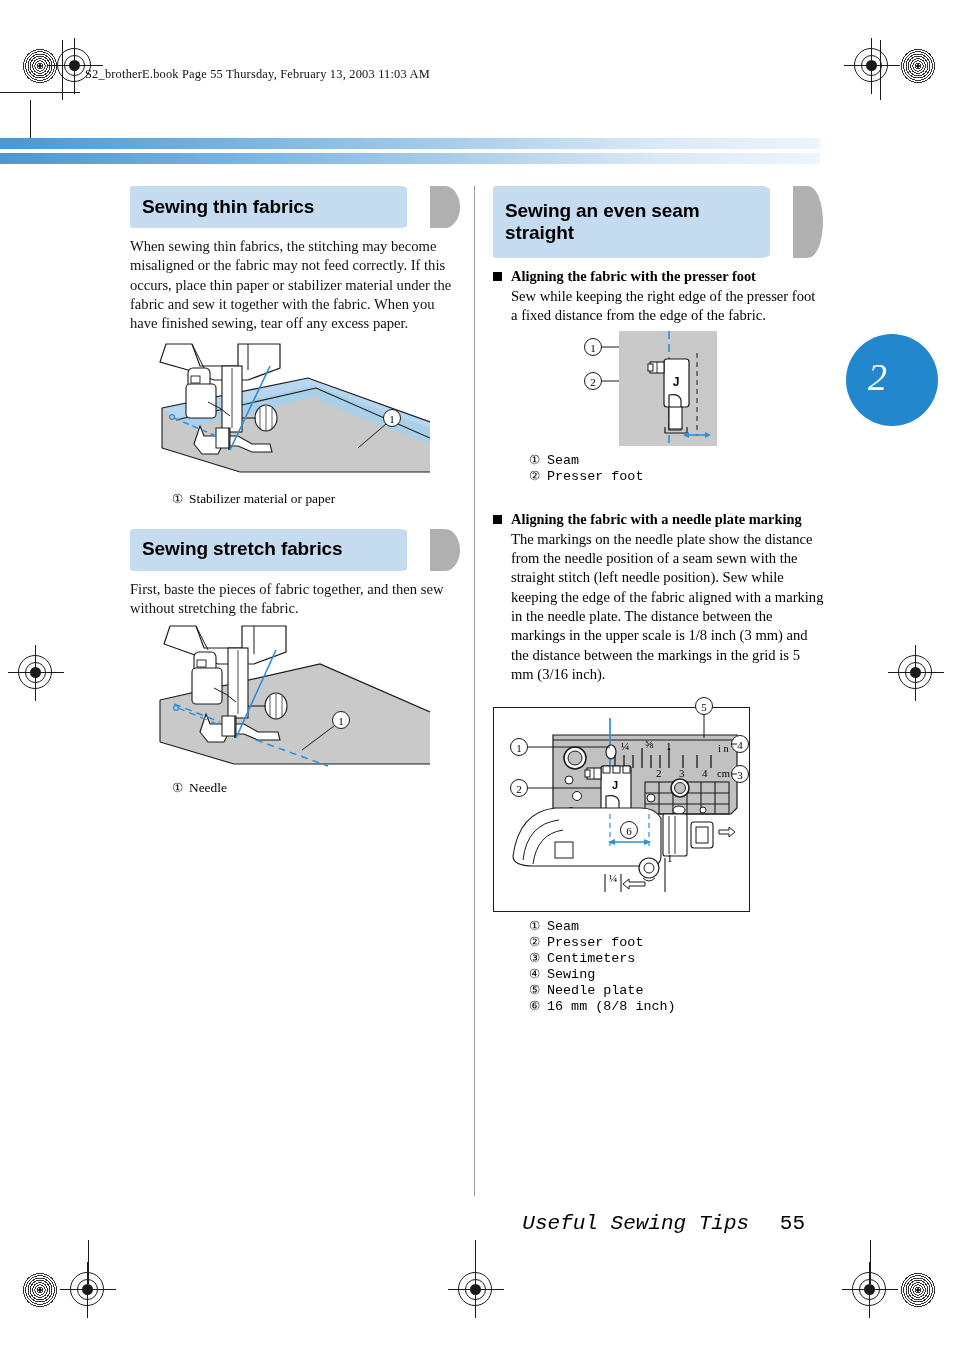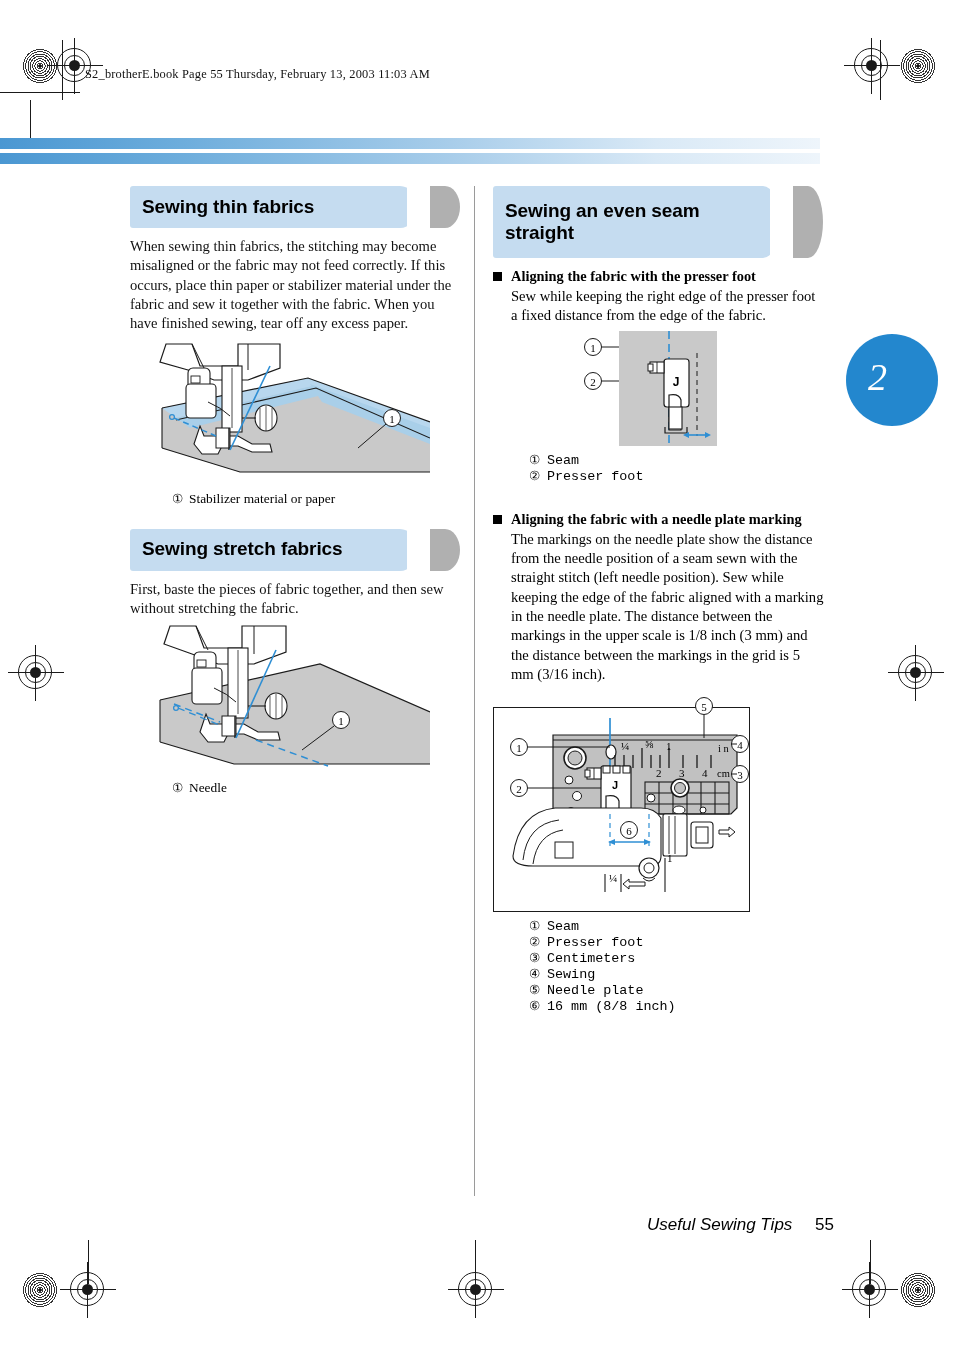--- a/index.html
+++ b/index.html
@@ -225,24 +225,24 @@
   }
   .caption-one .num { width: 17px; flex: 0 0 17px; font-size: 12.6px; }
 
   
   .fig { position: relative; }
   .fig svg { display: block; }
 
   
   .footer {
     position: absolute;
-    right: 120px;
+    right: 149px;
     bottom: 116px;
-    font-family: Liberation Sans, sans-serif;
-    font-size: 17px;
+    font-family: Liberation Mono, monospace;
+    font-size: 21px;
     white-space: nowrap;
   }
   .footer .ft-title { font-style: italic; }
   .footer .ft-page { margin-left: 18px; font-style: normal; }
 </style>
 </head>
 <body>
 
 <div class="halftone" style="left:22px; top:48px;"></div>
 <div class="reg" style="left:57px; top:48px;">

